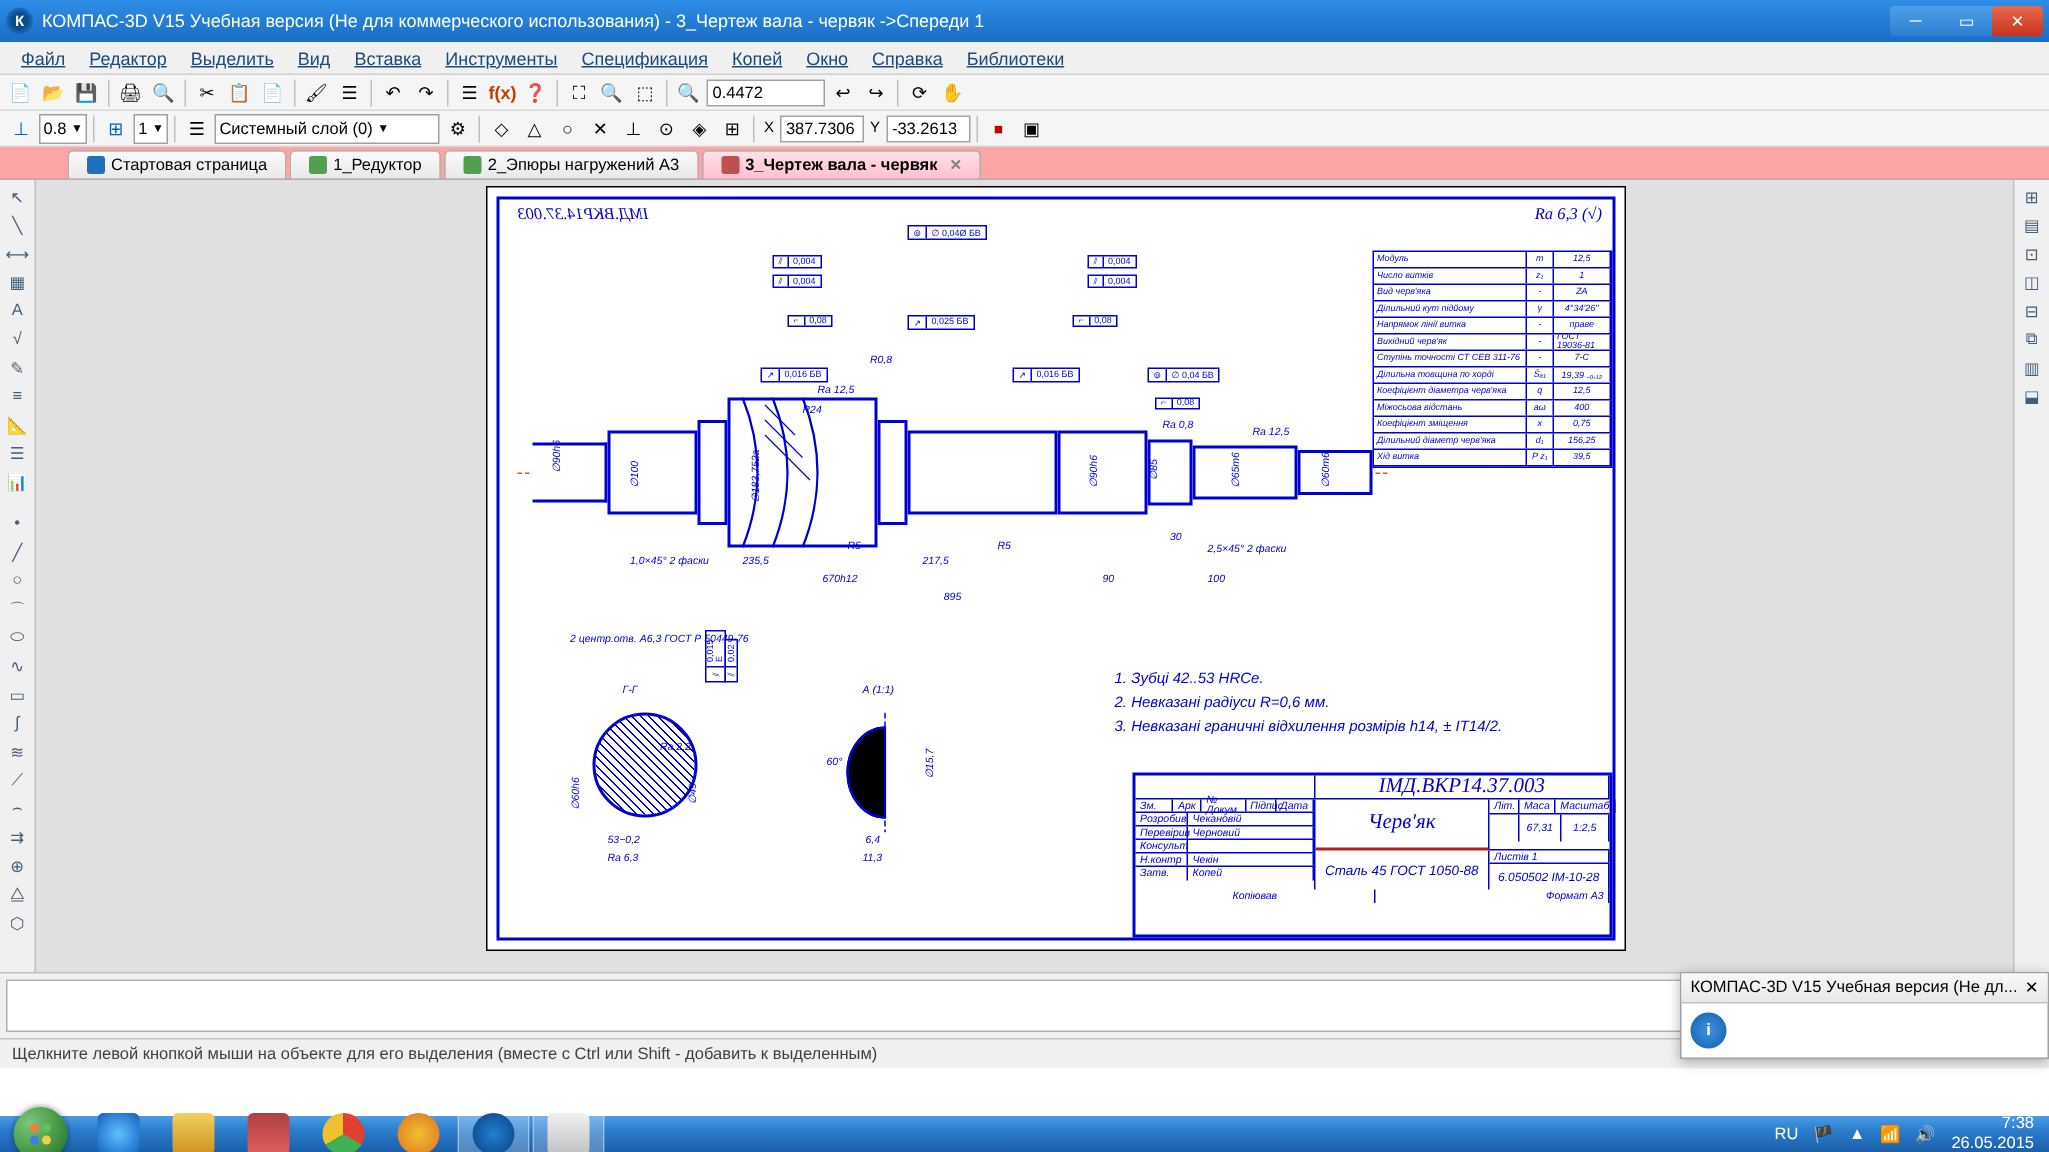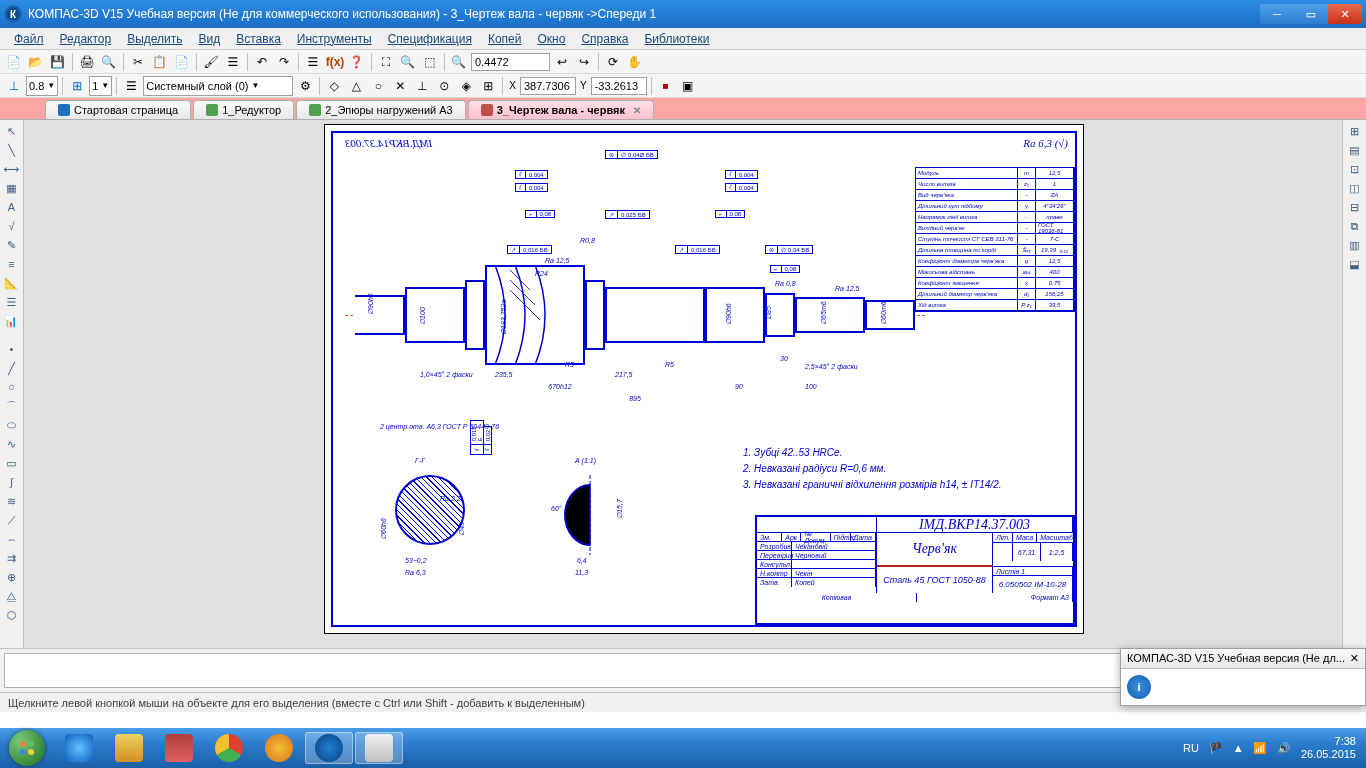--- a/index.html
+++ b/index.html
@@ -75,21 +75,21 @@
 .proppanel { height: 44px; background: #f0f0f0; border-top: 1px solid #c0c0c0; padding: 4px; }
 .statusbar { height: 20px; background: #f0f0f0; border-top: 1px solid #c0c0c0; display: flex; align-items: center; padding: 0 8px; font-size: 11px; color: #404040; }
 
 
 .notif { position: absolute; right: 0; bottom: 62px; width: 246px; background: #fff; border: 1px solid #a0a0a0; box-shadow: 0 2px 8px rgba(0,0,0,.3); }
 .notif .nhead { background: linear-gradient(#f8f8f8,#e8e8e8); padding: 3px 6px; font-size: 11px; display: flex; justify-content: space-between; border-bottom: 1px solid #c0c0c0; }
 .notif .nbody { padding: 6px; font-size: 11px; display: flex; gap: 8px; align-items: flex-start; }
 .notif .nicon { width: 24px; height: 24px; background: radial-gradient(circle,#4090e0,#1060b0); border-radius: 50%; color:#fff; display:flex;align-items:center;justify-content:center;font-weight:bold;flex-shrink:0; }
 
 
-.taskbar { position: absolute; bottom: 0; left: 0; right: 0; height: 40px; background: linear-gradient(#4a9de8,#2b7dcc 40%,#1a5fa8); display: flex; align-items: center; }
+.taskbar { position: absolute; bottom: 0; left: 0; right: 0; height: 24px; background: linear-gradient(#4a9de8,#2b7dcc 40%,#1a5fa8); display: flex; align-items: center; }
 .start { width: 54px; height: 40px; display:flex;align-items:center;justify-content:center; }
 .start .orb { width: 36px; height: 36px; border-radius: 50%; background: radial-gradient(circle at 30% 30%,#7ac87a,#1a6d1a); box-shadow: 0 0 4px rgba(0,0,0,.5); display:flex;align-items:center;justify-content:center; }
 .tbicon { width: 48px; height: 32px; margin: 0 1px; display: flex; align-items: center; justify-content: center; border-radius: 3px; cursor: pointer; }
 .tbicon.active { background: rgba(255,255,255,.25); box-shadow: inset 0 0 0 1px rgba(255,255,255,.4); }
 .tbicon .ico { width: 28px; height: 28px; border-radius: 4px; }
 .tray { margin-left: auto; display: flex; align-items: center; gap: 10px; padding: 0 10px; color: #fff; font-size: 11px; }
 .tray .clock { text-align: right; line-height: 1.2; }
 </style>
 </head>
 <body>

